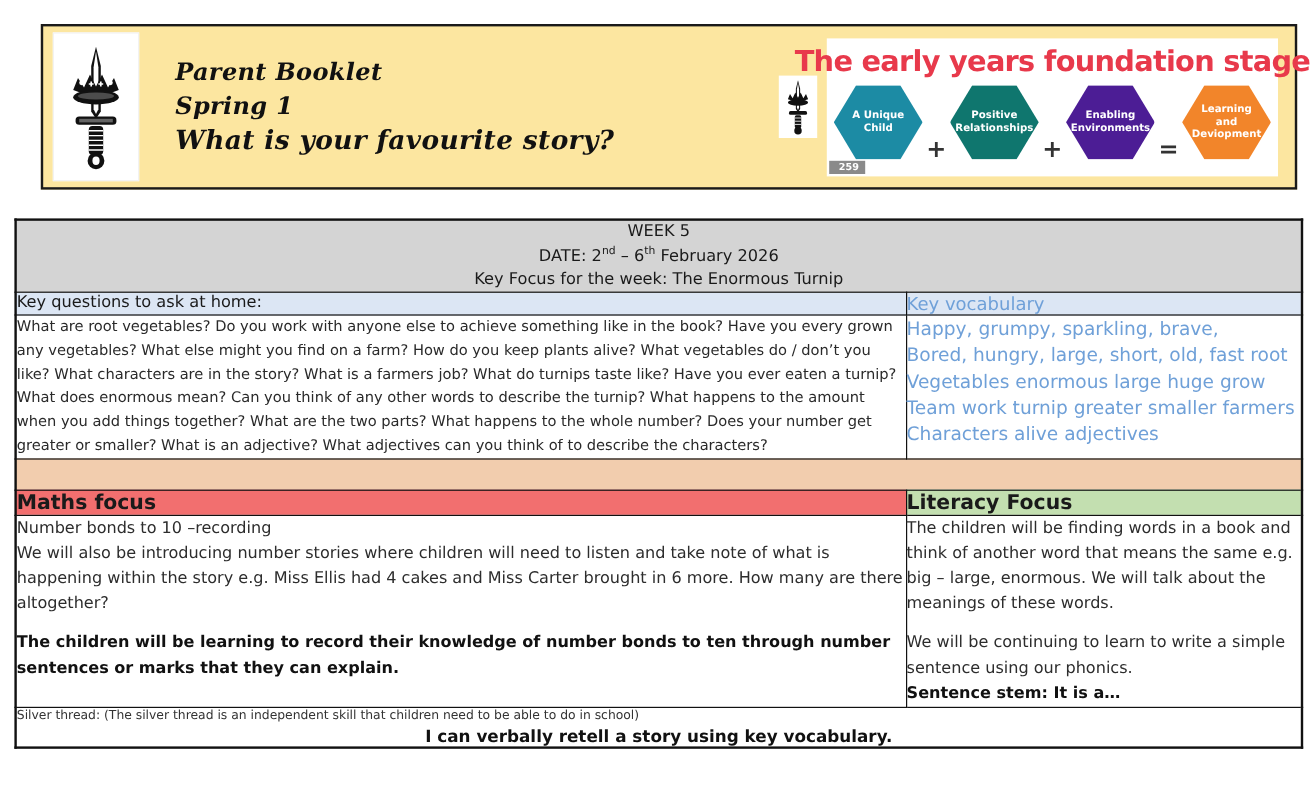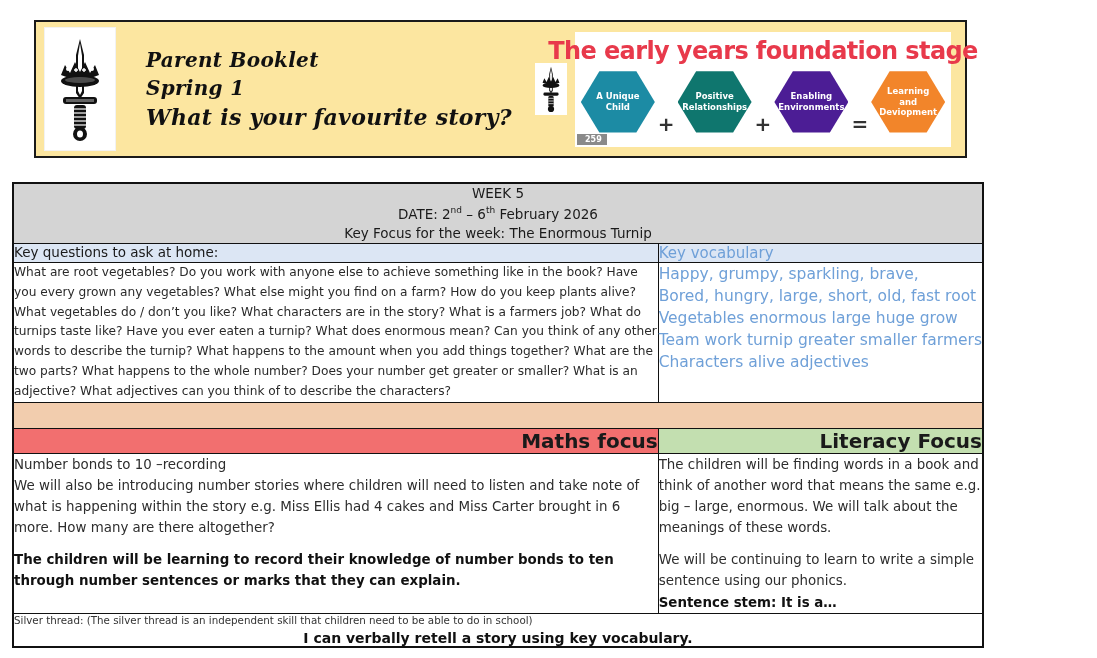--- a/index.html
+++ b/index.html
@@ -9,21 +9,21 @@
     background: #ffffff;
     font-family: "DejaVu Sans", sans-serif;
     overflow: hidden;
   }
   .page { position: relative; width: 1097px; height: 658px; background:#fff; }
 
   
   .banner {
     position: absolute;
     left: 34px; top: 20px;
-    width: 933px; height: 138px;
+    width: 1047px; height: 138px;
     background: #FCE6A0;
     border: 2px solid #1a1a1a;
     display: flex; align-items: center;
   }
   .crest-box {
     width: 72px; height: 124px;
     margin-left: 8px;
     background: #ffffff;
     border: 1px solid #f2f2f2;
     display: flex; align-items: center; justify-content: center;
@@ -106,21 +106,21 @@
     color:#fff;
     font-size: 8px;
     padding: 1px 5px 1px 8px;
     font-weight:600;
   }
 
   
   .tbl {
     position: absolute;
     left: 12px; top: 182px;
-    width: 972px;
+    width: 1074px;
     border: 2px solid #111;
     border-collapse: collapse;
     background: #fff;
   }
   .tbl td {
     border: 1px solid #111;
     vertical-align: top;
     padding: 0;
   }
   .hand {
@@ -161,22 +161,22 @@
     line-height: 1.42;
     border-radius: 19px;
   }
   .vocab div { white-space: nowrap; }
 
   
   .peach { background: #F2CDAE; height: 26px; }
 
   
   .fh {
-    text-align: right;
-    font-size: 20px;
+    text-align: left;
+    font-size: 17px;
     font-weight: 700;
     padding: 6px 4px 7px 4px;
   }
   .fh.maths { background:#F26F6F; }
   .fh.lit   { background:#C3DFB0; }
 
   
   .fbody {
     padding: 6px 8px 8px 8px;
     font-size: 13.4px;

